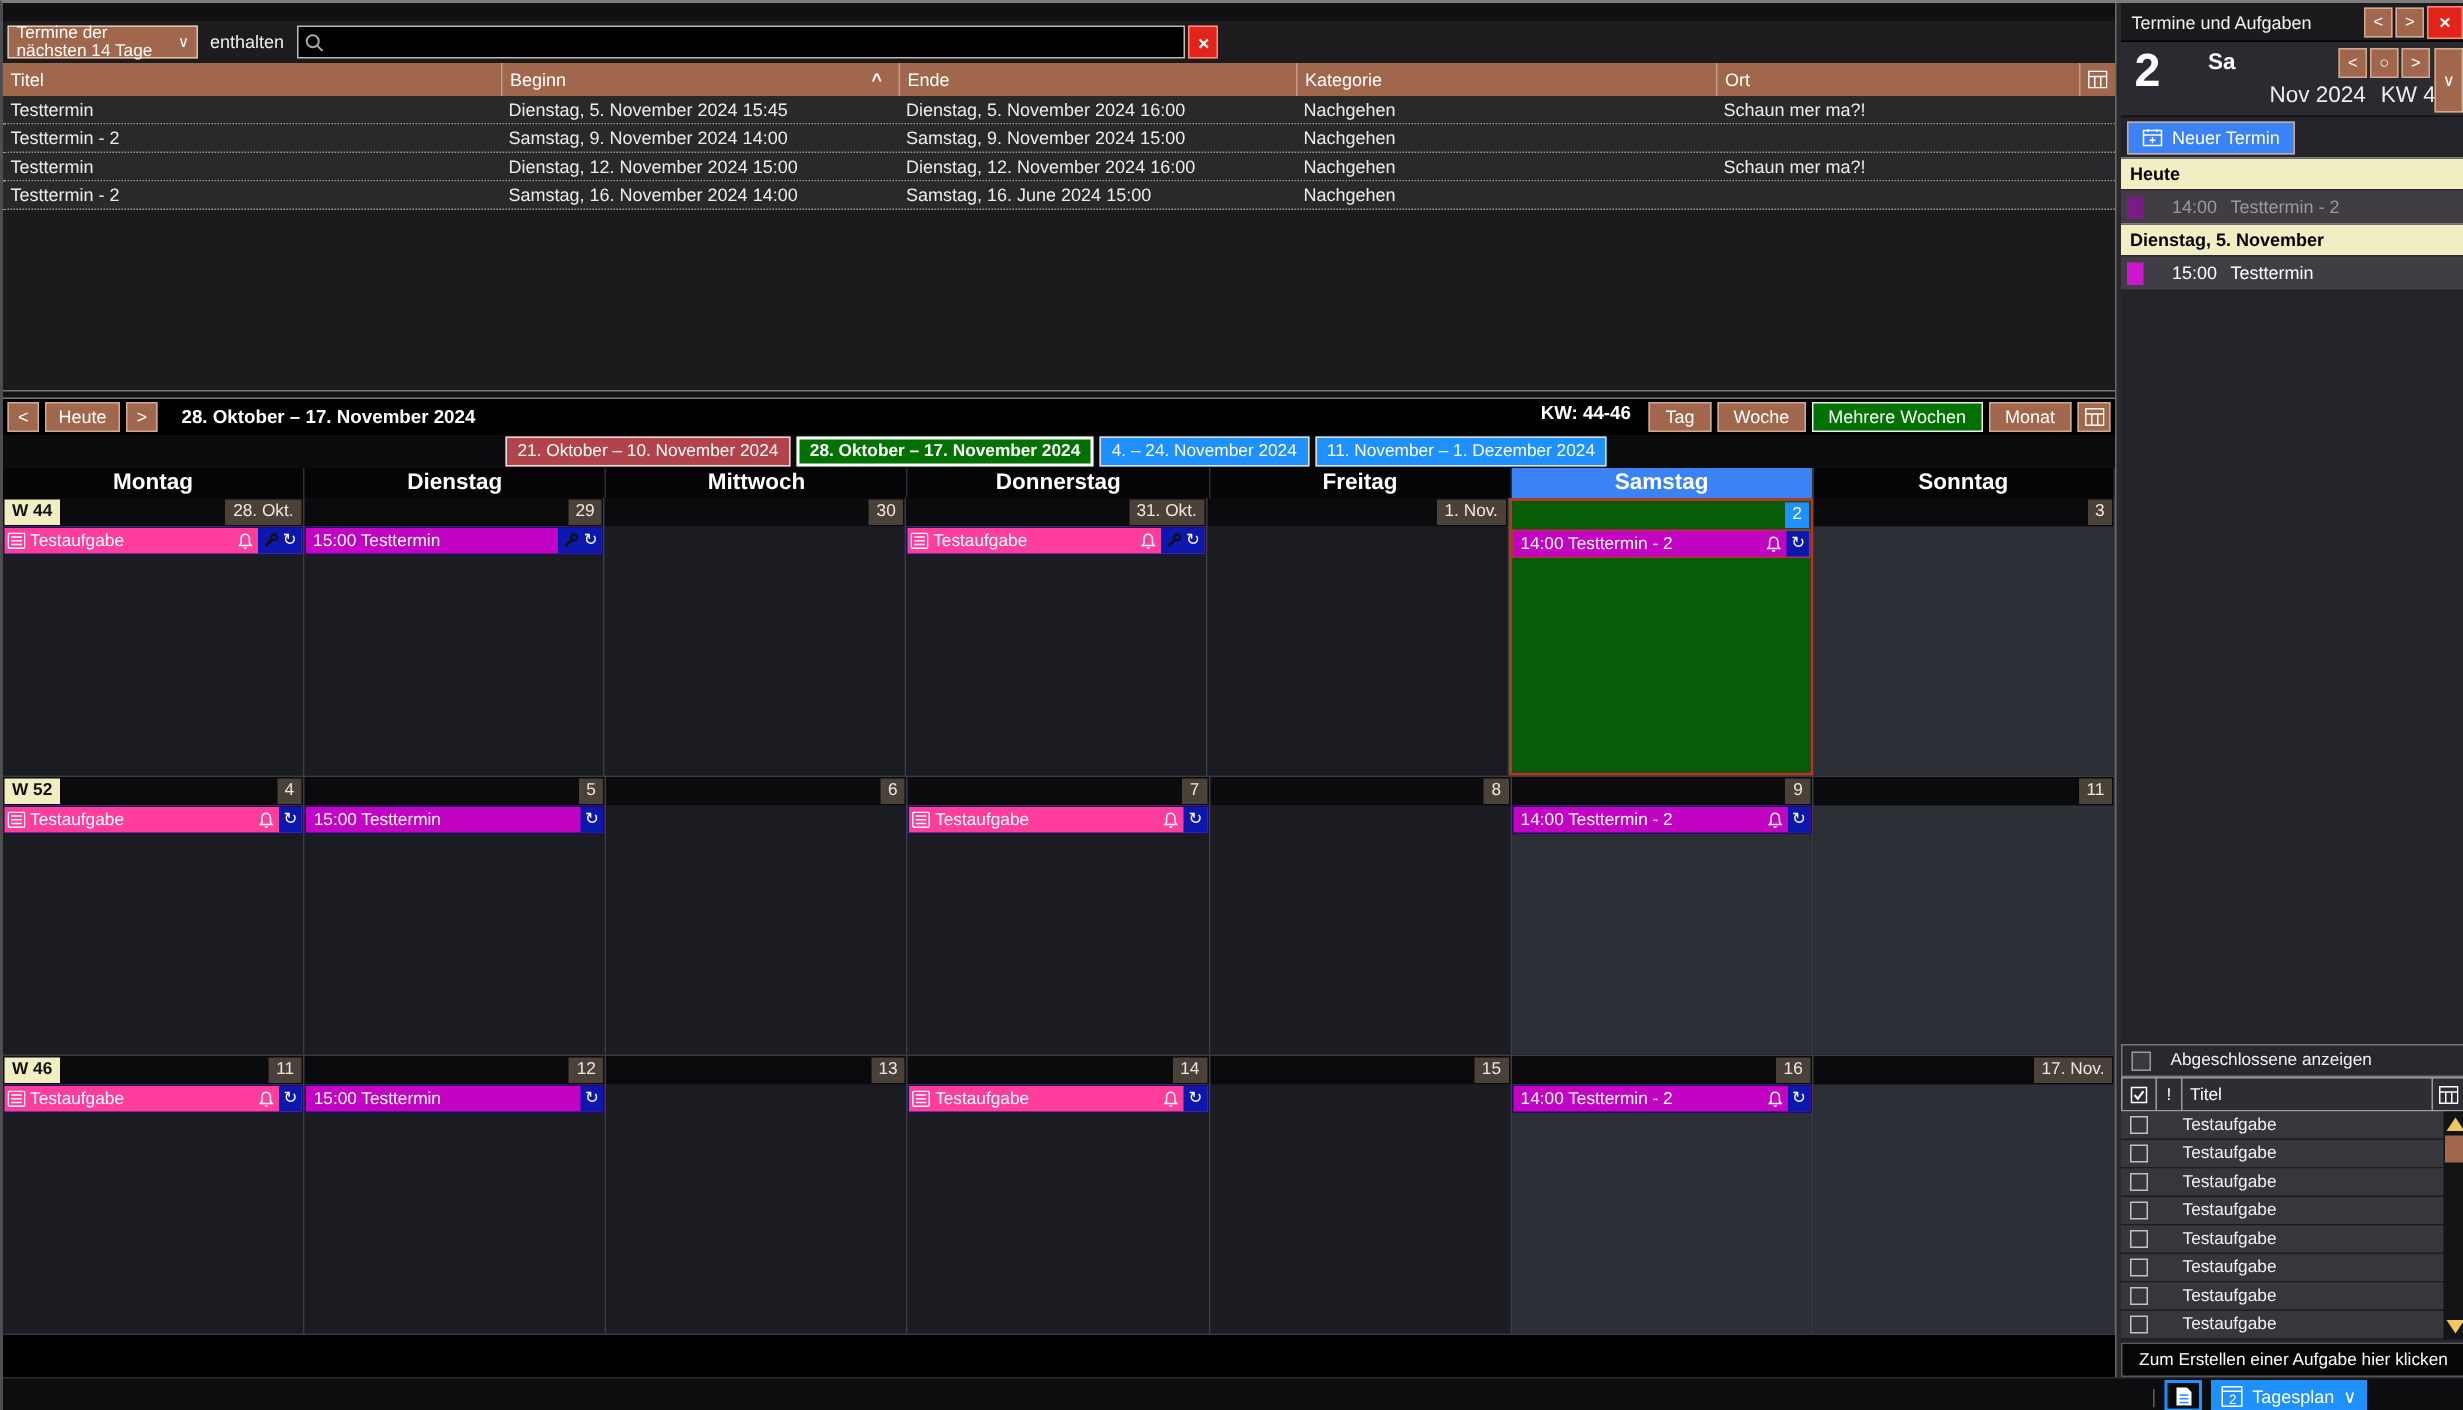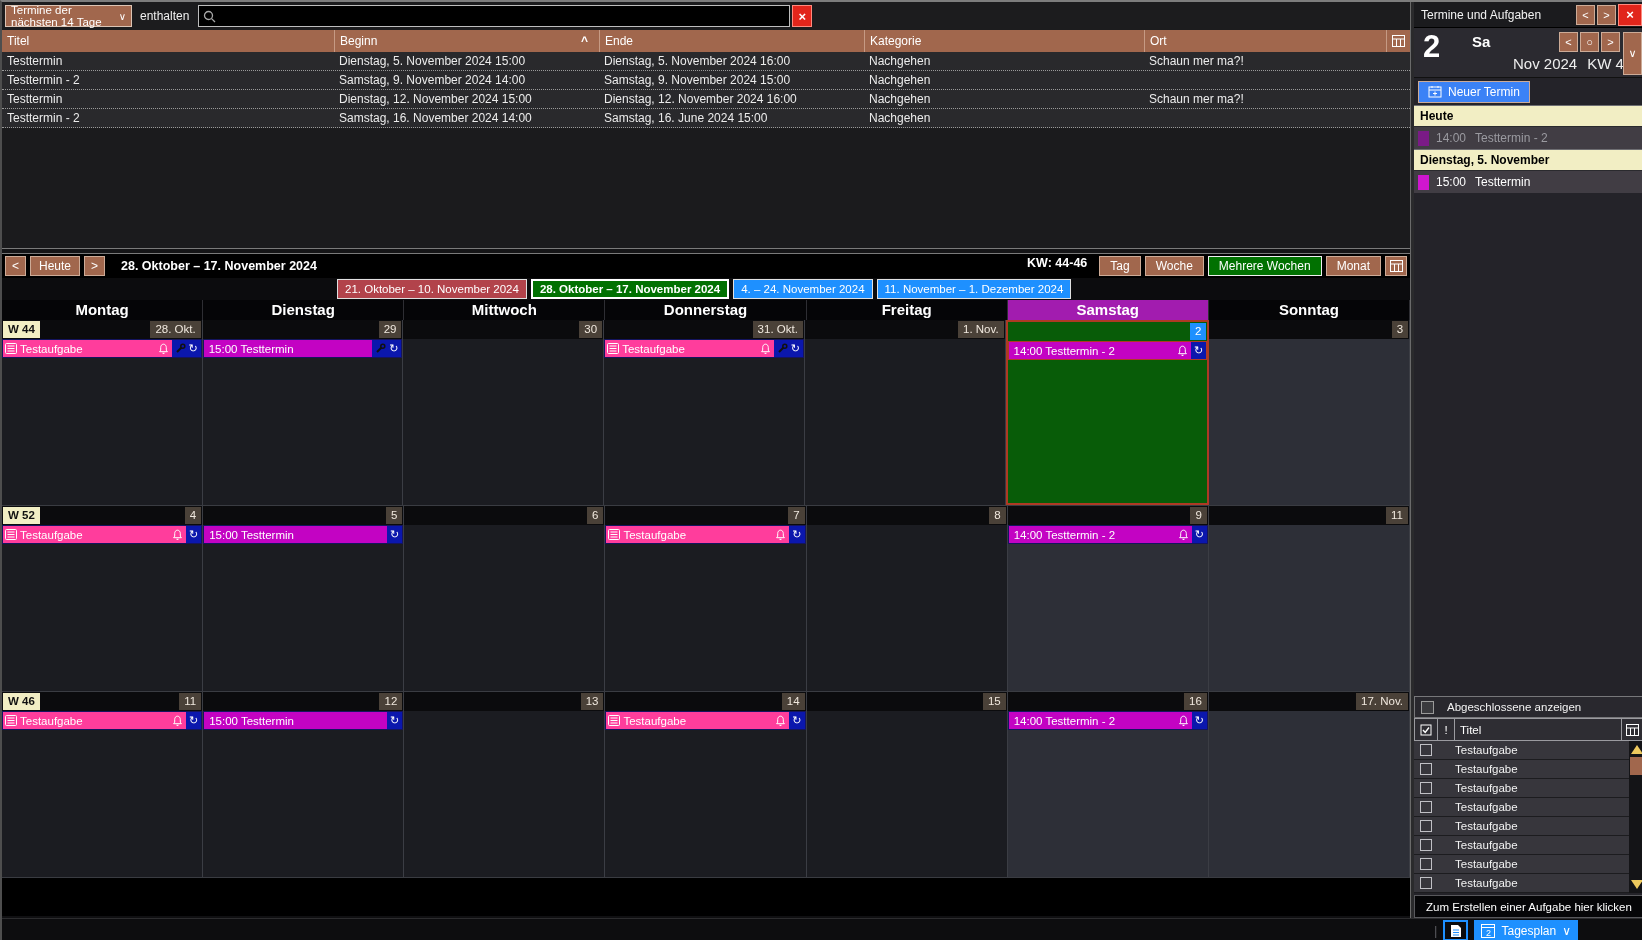--- a/index.html
+++ b/index.html
@@ -1,21 +1,21 @@
 <!DOCTYPE html>
 <html><head>
 <meta charset="utf-8">
 <style>
   * { box-sizing: border-box; margin: 0; padding: 0; }
   html,body { width:1642px; height:940px; overflow:hidden; background:#000; }
   body { font-family:"Liberation Sans", sans-serif; font-size:12px; color:#eee; position:relative; }
   .window { position:absolute; inset:0; border-top:2px solid #7d7d7d; border-left:2px solid #4e4e4e; background:#101012; }
 
   
-  .main { position:absolute; left:0; top:0; width:1408px; height:914px; background:#1b1b1d; }
+  .main { position:absolute; left:0; top:12px; width:1408px; height:914px; background:#1b1b1d; }
 
   
   .filter-bar { height:28px; background:#1c1c1e; display:flex; align-items:center; padding-left:3px; }
   .preset-dd { flex:0 0 127px; height:22px; background:#a1674d; border:1px solid #dcc4b4; color:#fff;
                display:flex; align-items:center; justify-content:space-between; padding:0 5px; font-size:11.5px; cursor:default; }
   .preset-dd .chev { font-size:10px; color:#fff; }
   .op-label { margin:0 9px 0 8px; color:#f0f0f0; font-size:12px; }
   .search-box { flex:0 0 592px; height:22px; background:#000; border:1px solid #bdbdbd; display:flex; align-items:center; padding:0 4px; }
   .search-box input { flex:1; background:transparent; border:none; outline:none; color:#fff; font-family:inherit; font-size:12px; }
   .close-btn { width:20px; height:22px; margin-left:2px; background:#e1251b; border:1px solid #ff8a7e; color:#fff;
@@ -50,21 +50,21 @@
 
   
   .tabs-row { height:22px; background:#0c0c0e; display:flex; align-items:center; padding-left:335px; gap:4px; }
   .rtab { height:20px; padding:0 7px; display:flex; align-items:center; font-size:11.5px; color:#fff; border:1px solid #e0e0e0; }
   .rtab.red { background:#b2434b; } .rtab.blue { background:#1e90ff; }
   .rtab.green { background:#017101; border:2px solid #fff; font-weight:bold; }
 
   
   .dow-row { height:20px; background:#050507; display:flex; }
   .dow { flex:1; text-align:center; line-height:19px; font-weight:bold; color:#fff; font-size:15px; border-right:1px solid #2e2e33; }
-  .dow.sat { background:#a21caf; }
+  .dow.sat { background:#3b82f6; }
 
   
   .wk { height:186px; display:flex; border-bottom:1px solid #3a3c42; }
   .dcol { flex:1; display:flex; flex-direction:column; border-right:1px solid #3b3d44; overflow:hidden; }
   .cdate { height:19px; background:#0b0b0d; display:flex; align-items:center; justify-content:flex-end; padding:1px 1px; }
   .wbadge { background:#f2eec4; color:#111; font-weight:bold; font-size:11.5px; padding:0 5px; height:17px; line-height:16px; margin-right:auto; }
   .chip { background:#4a4138; color:#f0e8de; font-size:11.5px; padding:0 5px; height:17px; line-height:16px; }
   .chip.todaychip { background:#1e90ff; color:#fff; }
   .cbody { flex:1; background:#1b1c21; }
   .dcol.weekend .cbody { background:#2d2f37; }
@@ -100,21 +100,21 @@
   .sbtn.ddown { position:absolute; right:2px; top:4px; height:43px; width:19px; }
 
   .sb-newrow { height:27px; display:flex; align-items:center; padding:2px 4px; }
   .new-btn { height:22px; background:#3b82f6; border:1px solid #cdab97; color:#fff; display:flex; align-items:center;
              gap:6px; padding:0 9px; font-size:12px; }
 
   .grp-hdr { height:21px; background:#f2eec4; color:#000; font-weight:bold; font-size:12px; line-height:20px;
              padding-left:6px; border-top:1px solid #6e6e72; }
   .grp-ev { height:23px; background:#413d44; display:flex; align-items:center; padding-left:4px; border-top:1px solid #2a2a2e; }
   .grp-ev .sq { width:11px; height:15px; }
-  .grp-ev .tm { margin-left:7px; font-size:12px; }
+  .grp-ev .tm { margin-left:19px; font-size:12px; }
   .grp-ev .ti { margin-left:9px; font-size:12px; }
   .grp-ev.dim { color:#9a9aa0; } .grp-ev.dim .sq { background:#7a1b86; }
   .grp-ev.lit { color:#fff; } .grp-ev.lit .sq { background:#cf16cf; }
   .sb-gap { flex:1; background:#242329; }
 
   .show-done { height:22px; background:#29282e; border:1px solid #77777a; display:flex; align-items:center; }
   .cbx { width:13px; height:13px; background:#3a3a3e; border:1px solid #9a9a9a; margin-left:6px; }
   .show-done .lb { margin-left:13px; font-size:11.5px; color:#f2f2f2; }
 
   .task-head { height:23px; background:#2e2d33; display:flex; color:#fff; font-size:11.5px; }
@@ -185,21 +185,21 @@
         <svg width="13" height="12">
             <rect x="0.5" y="0.5" width="12" height="11" fill="none" stroke="#fff"></rect>
             <line x1="0.5" y1="4" x2="12.5" y2="4" stroke="#fff"></line>
             <line x1="4.5" y1="4" x2="4.5" y2="11.5" stroke="#fff"></line>
             <line x1="8.5" y1="4" x2="8.5" y2="11.5" stroke="#fff"></line>
           </svg>
       </div>
     </div>
     <div class="tbl-row">
       <div class="c-titel">Testtermin</div>
-      <div class="c-beginn">Dienstag, 5. November 2024 15:00</div>
+      <div class="c-beginn">Dienstag, 5. November 2024 15:45</div>
       <div class="c-ende">Dienstag, 5. November 2024 16:00</div>
       <div class="c-kat">Nachgehen</div>
       <div class="c-ort">Schaun mer ma?!</div>
       <div class="c-ico"></div>
     </div>
     <div class="tbl-row">
       <div class="c-titel">Testtermin - 2</div>
       <div class="c-beginn">Samstag, 9. November 2024 14:00</div>
       <div class="c-ende">Samstag, 9. November 2024 15:00</div>
       <div class="c-kat">Nachgehen</div>

